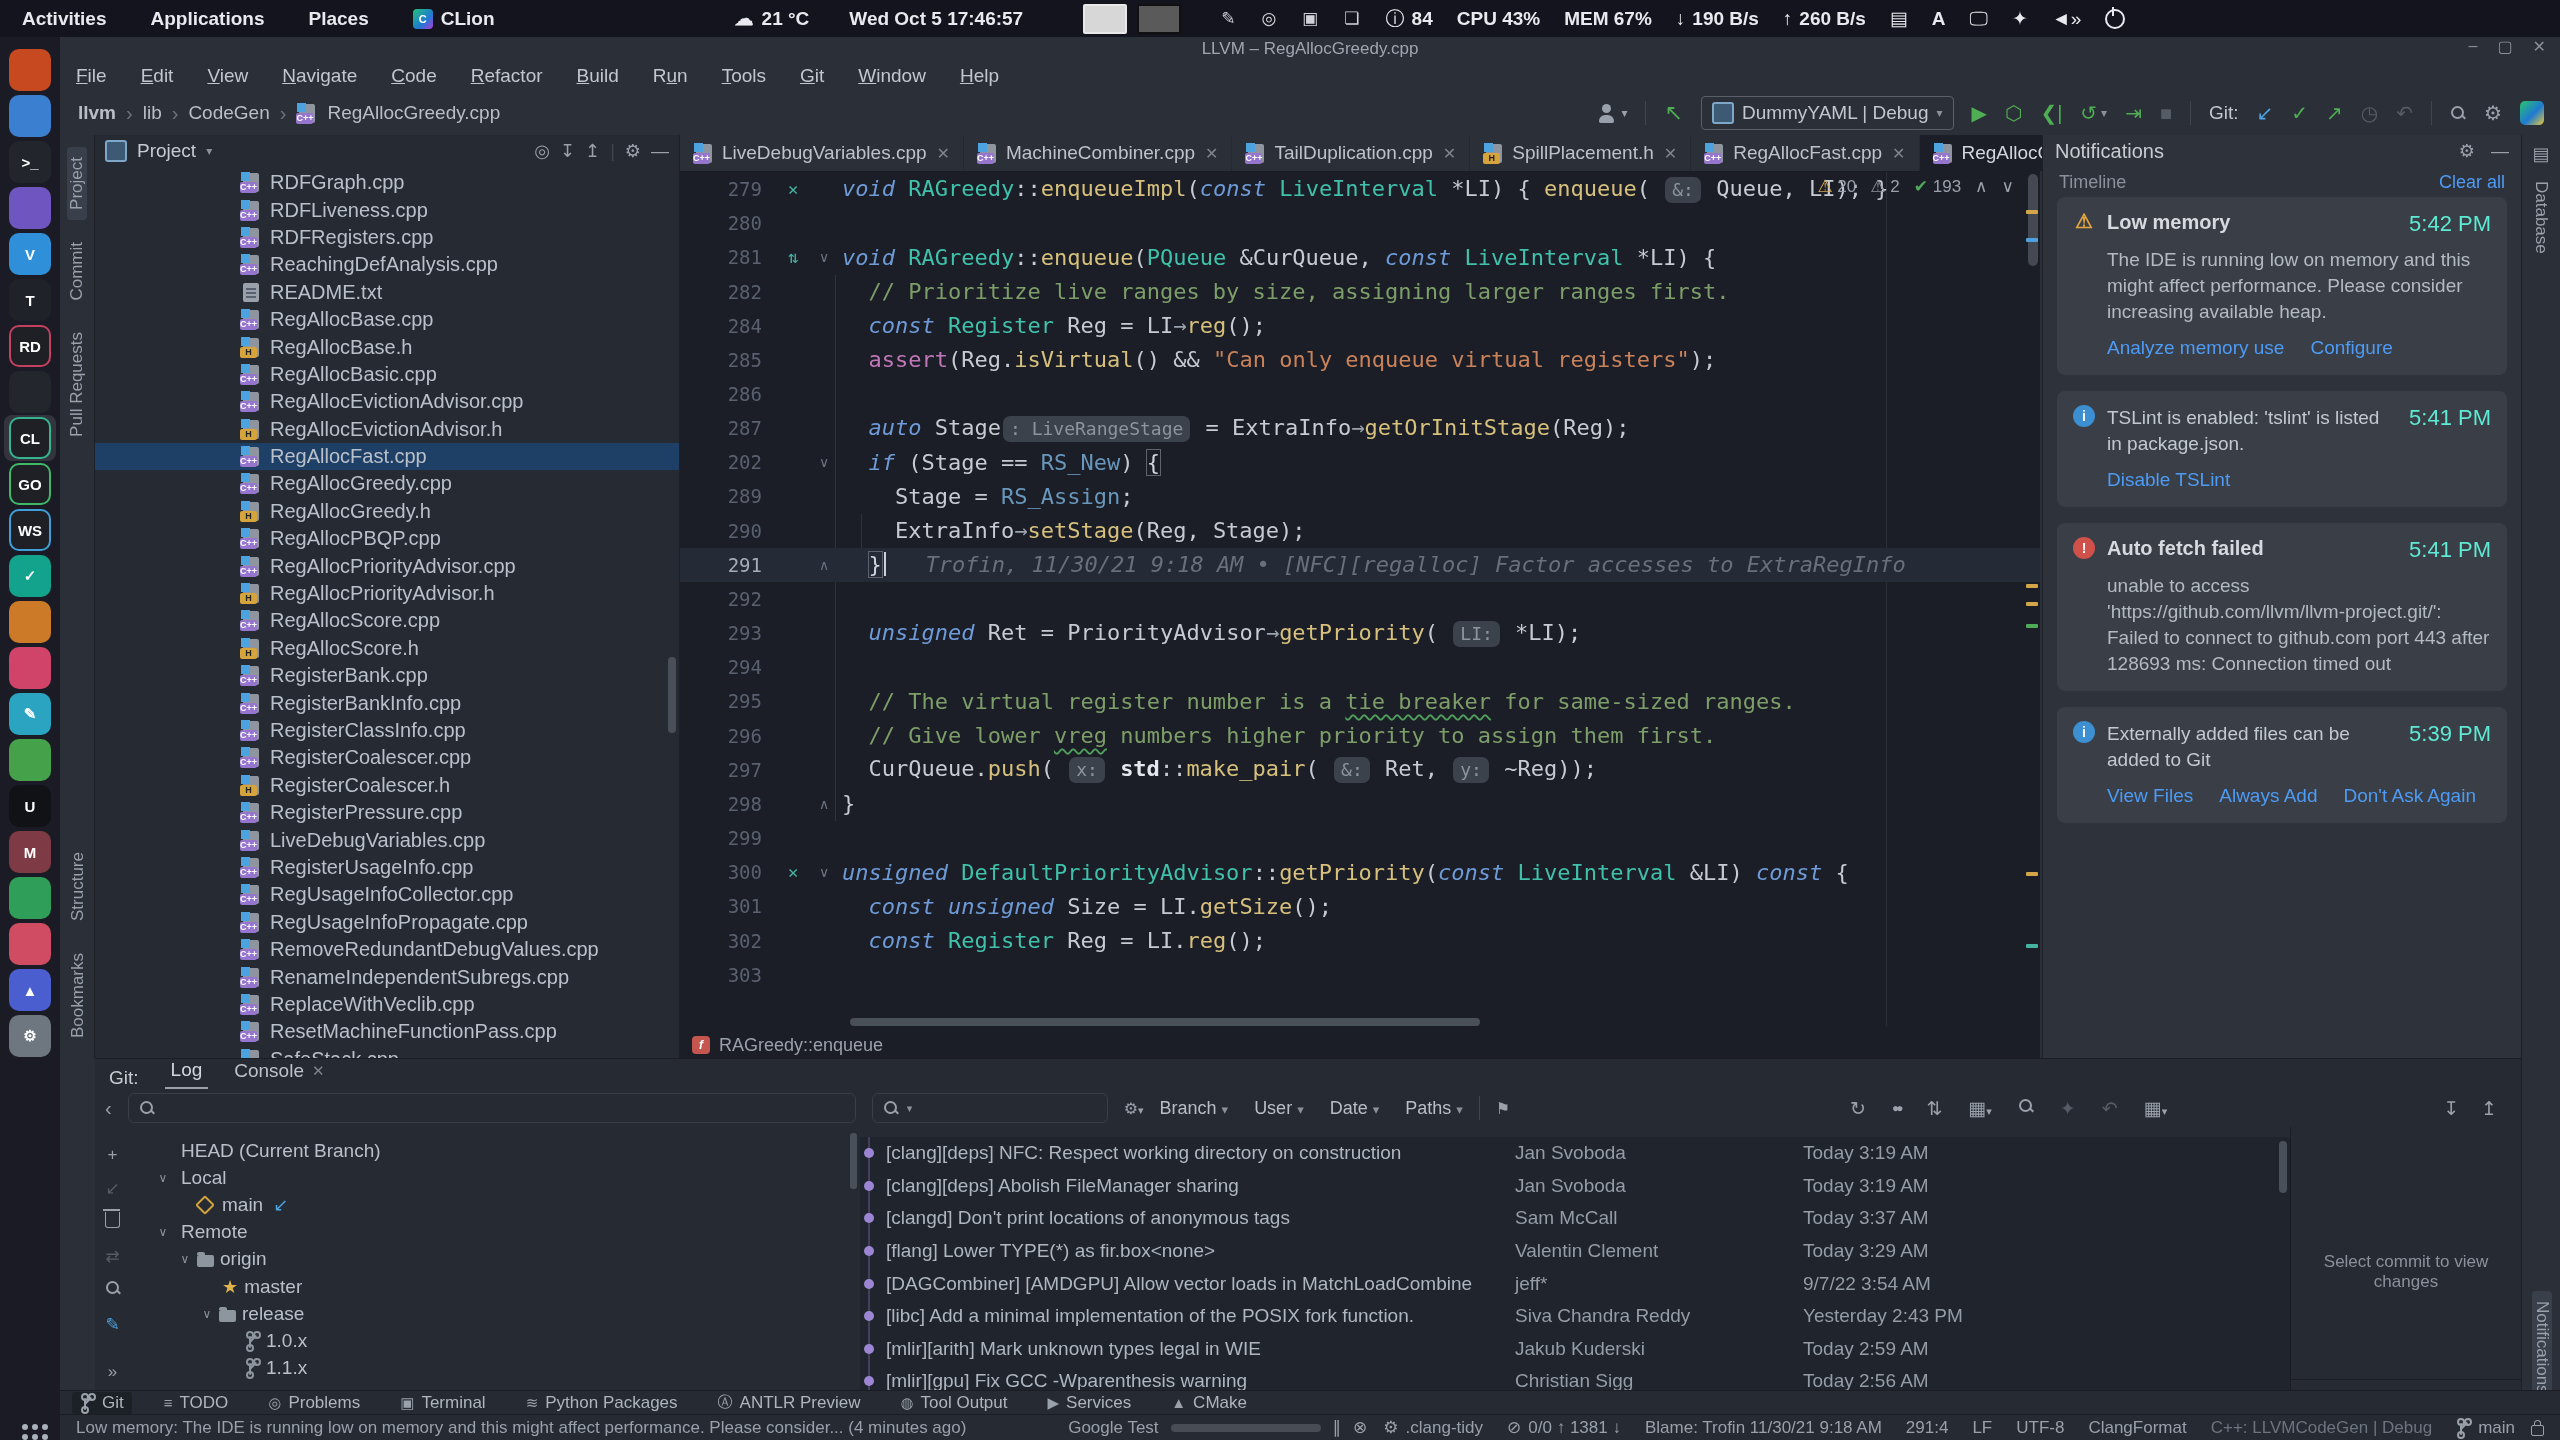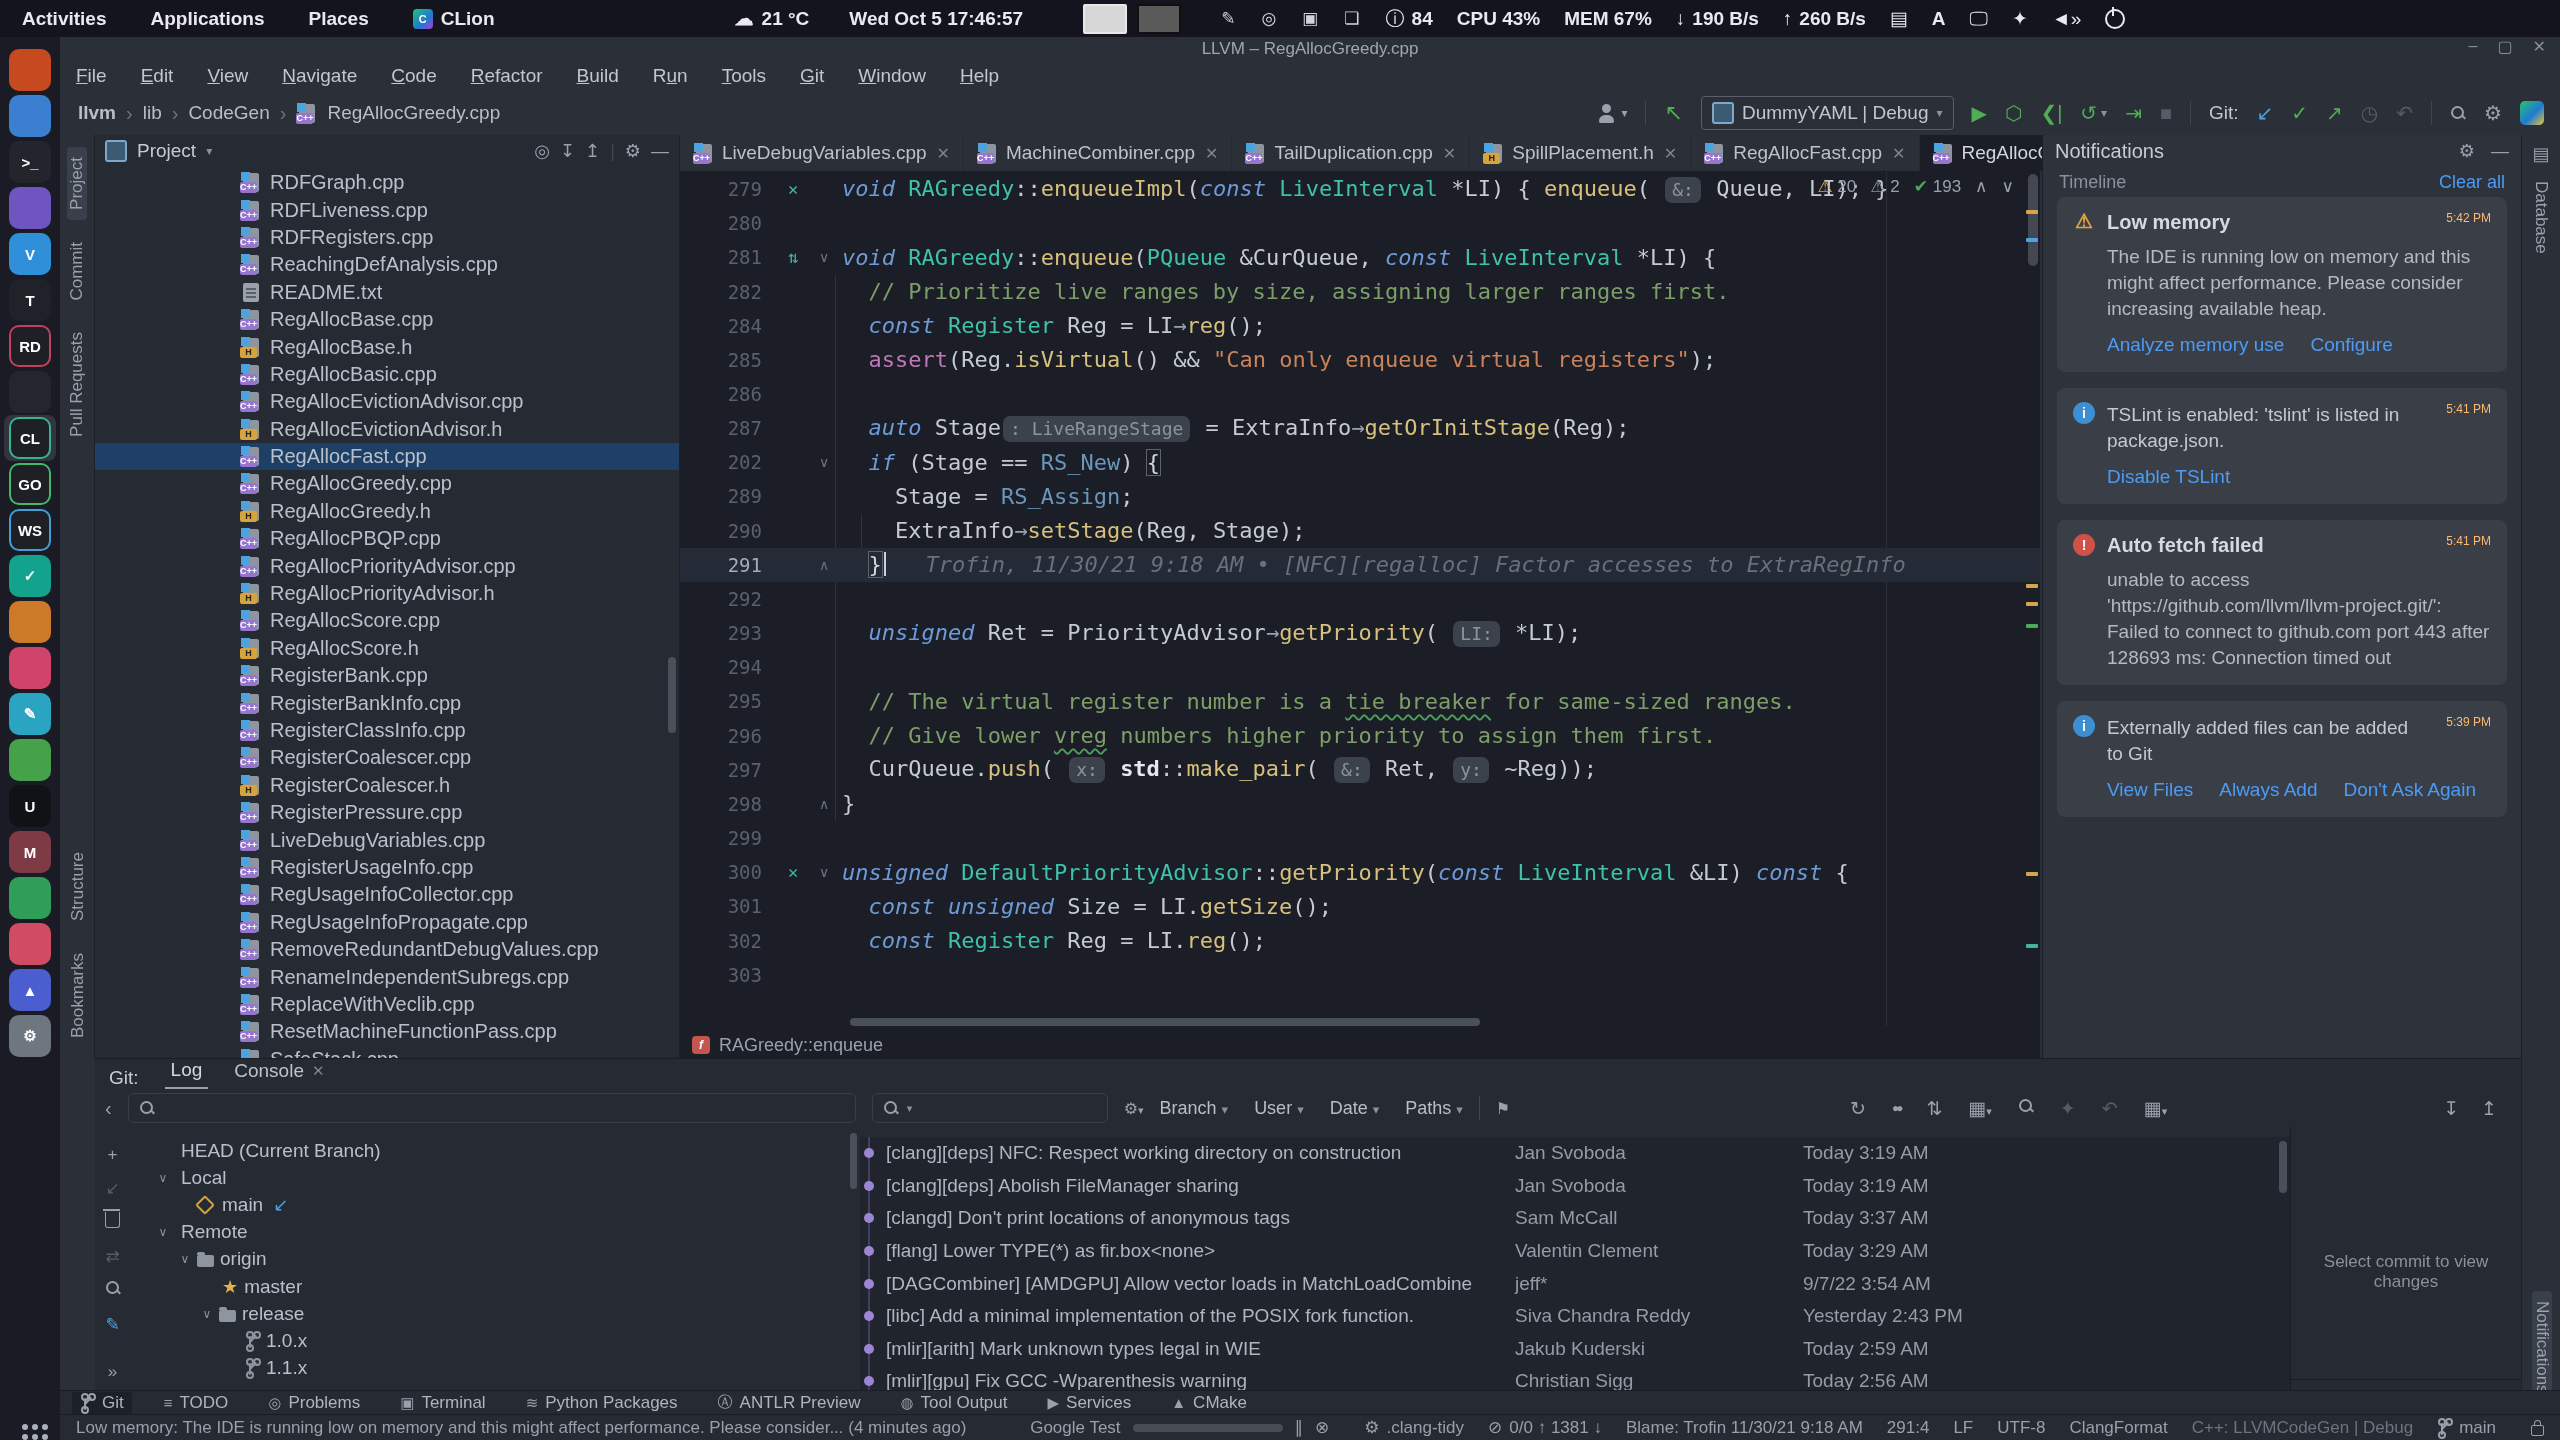--- a/index.html
+++ b/index.html
@@ -151,21 +151,21 @@
   #notif{position:absolute;left:1982px;top:98px;width:479px;height:923px;background:#2e323b;border-left:1px solid #1d2027;box-sizing:border-box;overflow:hidden;}
   #notif-head{height:32px;display:flex;align-items:center;padding:0 12px;font-size:20px;color:#c8ccd2;}
   #notif-head .spacer{flex:1;}
   #notif-sub{height:30px;display:flex;align-items:center;padding:0 16px;font-size:18px;color:#8a919b;}
   #notif-sub .spacer{flex:1;}
   .linky{color:#4d9bf5;}
   .ncard{background:#3a3f47;border-radius:8px;margin:0 14px 16px 14px;padding:14px 16px;}
   .ncard .top{display:flex;align-items:flex-start;gap:12px;}
   .ntitle{font-size:20px;font-weight:bold;color:#d6dae0;flex:1;}
   .nbody-inline{font-size:19px;color:#c3c9d1;flex:1;line-height:26px;}
-  .ntime{font-size:12px;color:#fdba74;white-space:nowrap;margin-left:8px;}
+  .ntime{font-size:22px;color:#5eead4;white-space:nowrap;margin-left:8px;}
   .nbody{font-size:19px;color:#b4bac2;line-height:26px;margin:10px 0 0 34px;word-break:break-word;}
   .nlinks{display:flex;gap:26px;margin:12px 0 2px 34px;font-size:19px;}
   .nico{width:22px;height:22px;border-radius:50%;color:#fff;font-size:14px;font-weight:bold;text-align:center;line-height:22px;flex:none;}
   .nico.warn{background:transparent;color:#e0a53e;font-size:20px;line-height:20px;}
   .nico.err{background:#cf5149;}
   .nico.info{background:#3d8fd1;}
 
   
   #gitpanel{position:absolute;left:35px;top:1021px;width:2426px;height:332px;background:#262a32;border-top:1px solid #1a1d24;box-sizing:border-box;overflow:hidden;}
   #git-head{height:30px;display:flex;align-items:flex-end;gap:26px;padding-left:14px;font-size:19px;color:#c8ccd2;}
@@ -201,21 +201,21 @@
   #commits-sb{position:absolute;right:3px;top:4px;width:8px;height:52px;background:#4a505a;border-radius:4px;}
   #gdetails{position:absolute;left:2195px;top:0;width:231px;bottom:0;background:#262a32;border-left:1px solid #1a1d24;box-sizing:border-box;}
   #gdetails .empty{position:absolute;left:0;right:0;top:125px;text-align:center;font-size:17px;color:#8a919b;}
   #gdetails .divider{position:absolute;left:0;right:0;top:252px;height:1px;background:#1a1d24;}
 
   
   #bottombar{position:absolute;left:0;top:1353px;width:2500px;height:24px;background:#262a32;border-top:1px solid #1a1d24;display:flex;align-items:center;gap:24px;padding-left:12px;font-size:17px;color:#aeb5bd;box-sizing:border-box;}
   .bitem{display:flex;align-items:center;gap:7px;height:22px;padding:0 8px;}
   .bitem.active{background:#1c2027;border-radius:3px;}
   .bico{font-size:15px;color:#9aa1ab;}
-  #statusbar{position:absolute;left:0;top:1377px;width:2500px;height:26px;background:#262a32;border-top:1px solid #1a1d24;display:flex;align-items:center;gap:35px;padding:0 16px;font-size:17px;color:#99a0aa;box-sizing:border-box;white-space:nowrap;}
+  #statusbar{position:absolute;left:0;top:1377px;width:2500px;height:26px;background:#262a32;border-top:1px solid #1a1d24;display:flex;align-items:center;gap:16px;padding:0 16px;font-size:17px;color:#99a0aa;box-sizing:border-box;white-space:nowrap;}
   #status-msg{overflow:hidden;text-overflow:ellipsis;max-width:900px;}
   #progress{display:flex;align-items:center;gap:12px;margin-left:auto;}
   .ptrack{width:150px;height:8px;border-radius:4px;background:#474c55;overflow:hidden;}
   .pfill{width:55%;height:8px;background:#8f959e;}
   #status-right{display:flex;align-items:center;gap:24px;}
   .sseg{display:flex;align-items:center;gap:7px;}
   .sseg.dim{color:#6d747e;}
   .ic-lock{width:11px;height:9px;border:1.5px solid #99a0aa;border-radius:2px;position:relative;display:inline-block;margin-top:5px;}
   .ic-lock::before{content:"";position:absolute;left:1.5px;top:-6px;width:5px;height:5px;border:1.5px solid #99a0aa;border-bottom:none;border-radius:4px 4px 0 0;}
 </style>

